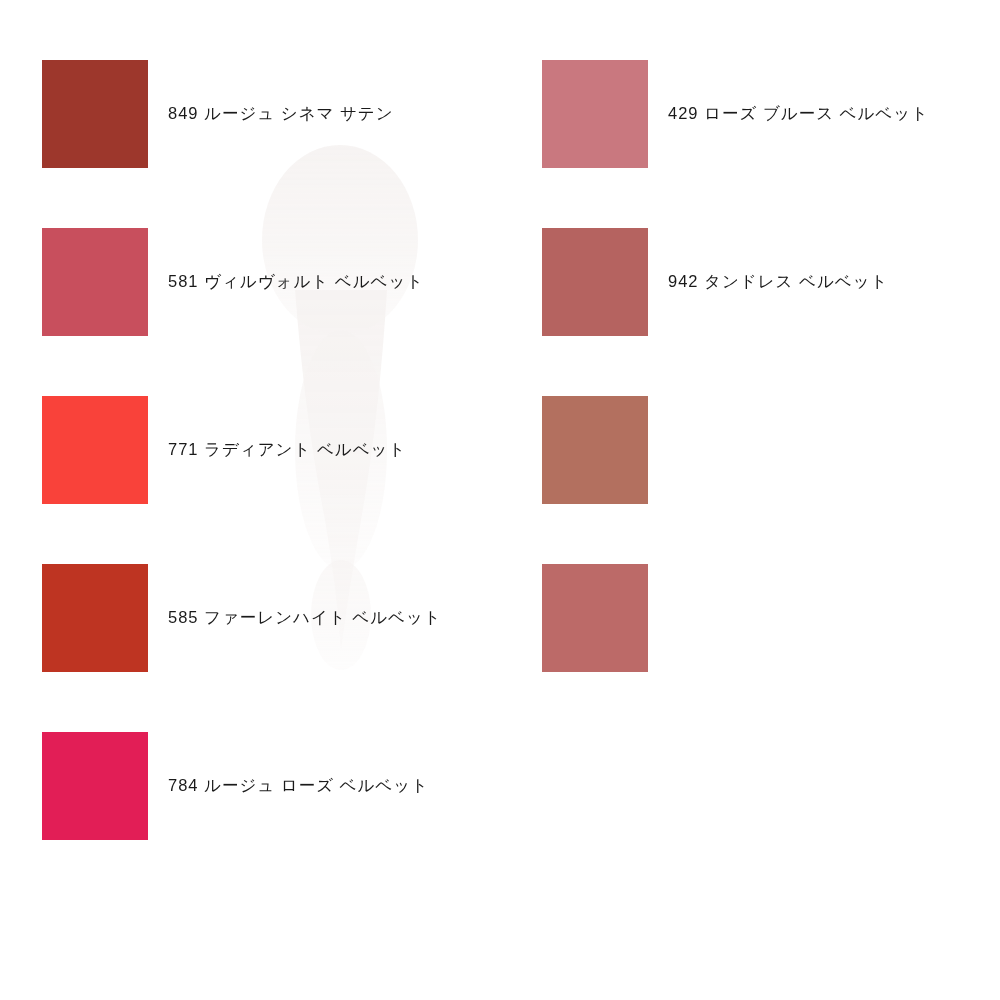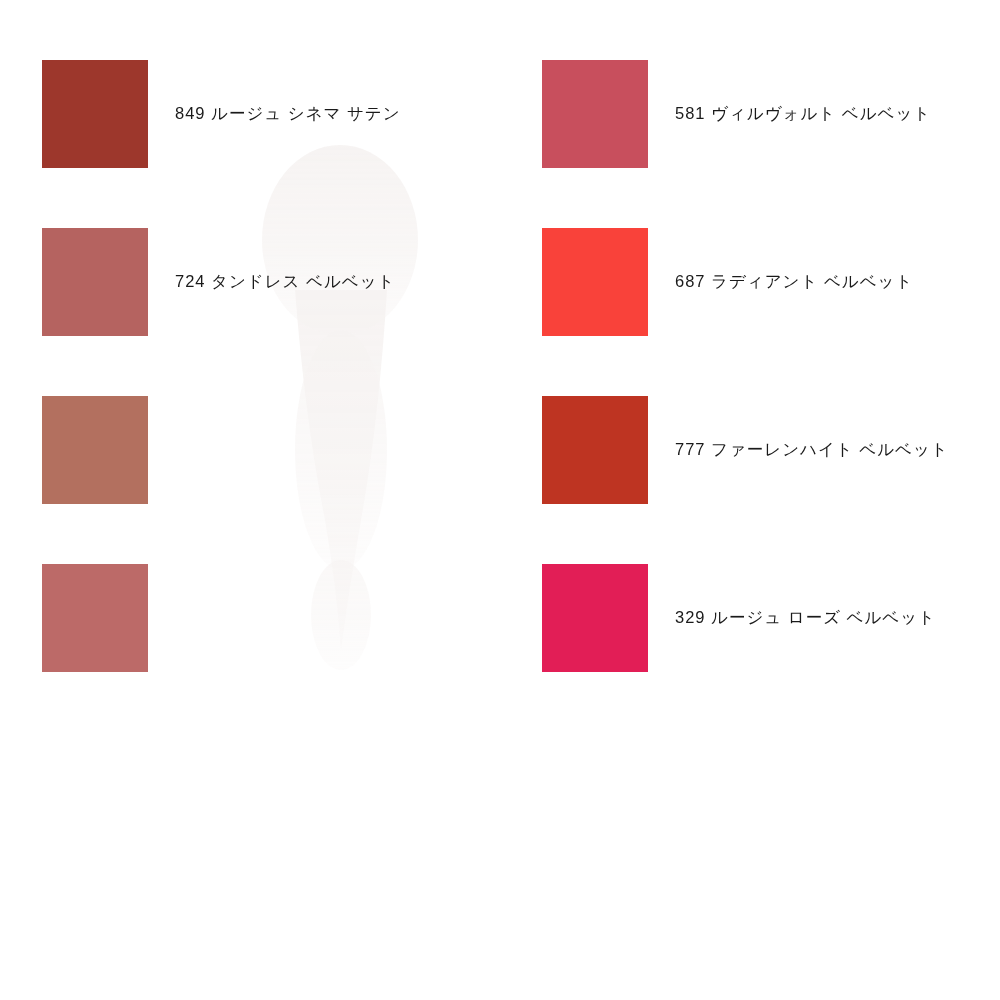--- a/index.html
+++ b/index.html
@@ -43,21 +43,20 @@
     width: 1000px;
     padding-top: 30px;
     box-sizing: border-box;
   }
 
   .swatch-row {
     display: flex;
     align-items: center;
     height: 168px;
     box-sizing: border-box;
-    gap: 7px;
   }
   .col-left  { padding-left: 42px; }
   .col-right { padding-left: 42px; }
 
   .chip {
     width: 106px;
     height: 108px;
     flex: 0 0 auto;
     display: block;
   }
@@ -89,46 +88,50 @@
     <ellipse cx="96" cy="330" rx="46" ry="120" fill="url(#wmFade)" opacity="0.7"></ellipse>
     <ellipse cx="96" cy="495" rx="30" ry="55" fill="url(#wmFade)" opacity="0.6"></ellipse>
   </svg>
 
   <div id="grid">
 
     <div class="swatch-row col-left">
       <span class="chip" style="background:#9D372C"></span>
       <span class="chip-label">849 ルージュ シネマ サテン</span>
     </div>
+    <div class="swatch-row col-right">
+      <span class="chip" style="background:#C9787F"></span>
+      <span class="chip-label">429 ローズ ブルース ベルベット</span>
+    </div>
 
     <div class="swatch-row col-right">
       <span class="chip" style="background:#C84F5D"></span>
       <span class="chip-label">581 ヴィルヴォルト ベルベット</span>
     </div>
 
     <div class="swatch-row col-right">
       <span class="chip" style="background:#B56360"></span>
-      <span class="chip-label">724 タンドレス ベルベット</span>
+      <span class="chip-label">942 タンドレス ベルベット</span>
     </div>
 
     <div class="swatch-row col-right">
       <span class="chip" style="background:#F9423A"></span>
-      <span class="chip-label">687 ラディアント ベルベット</span>
+      <span class="chip-label">771 ラディアント ベルベット</span>
     </div>
 
     <div class="swatch-row col-left">
       <span class="chip" style="background:#B3705F"></span>
     </div>
     <div class="swatch-row col-right">
       <span class="chip" style="background:#BE3422"></span>
-      <span class="chip-label">777 ファーレンハイト ベルベット</span>
+      <span class="chip-label">585 ファーレンハイト ベルベット</span>
     </div>
 
     <div class="swatch-row col-left">
       <span class="chip" style="background:#BC6A68"></span>
     </div>
     <div class="swatch-row col-right">
       <span class="chip" style="background:#E21E56"></span>
-      <span class="chip-label">329 ルージュ ローズ ベルベット</span>
+      <span class="chip-label">784 ルージュ ローズ ベルベット</span>
     </div>
 
   </div>
 </div>
 
 </body></html>

